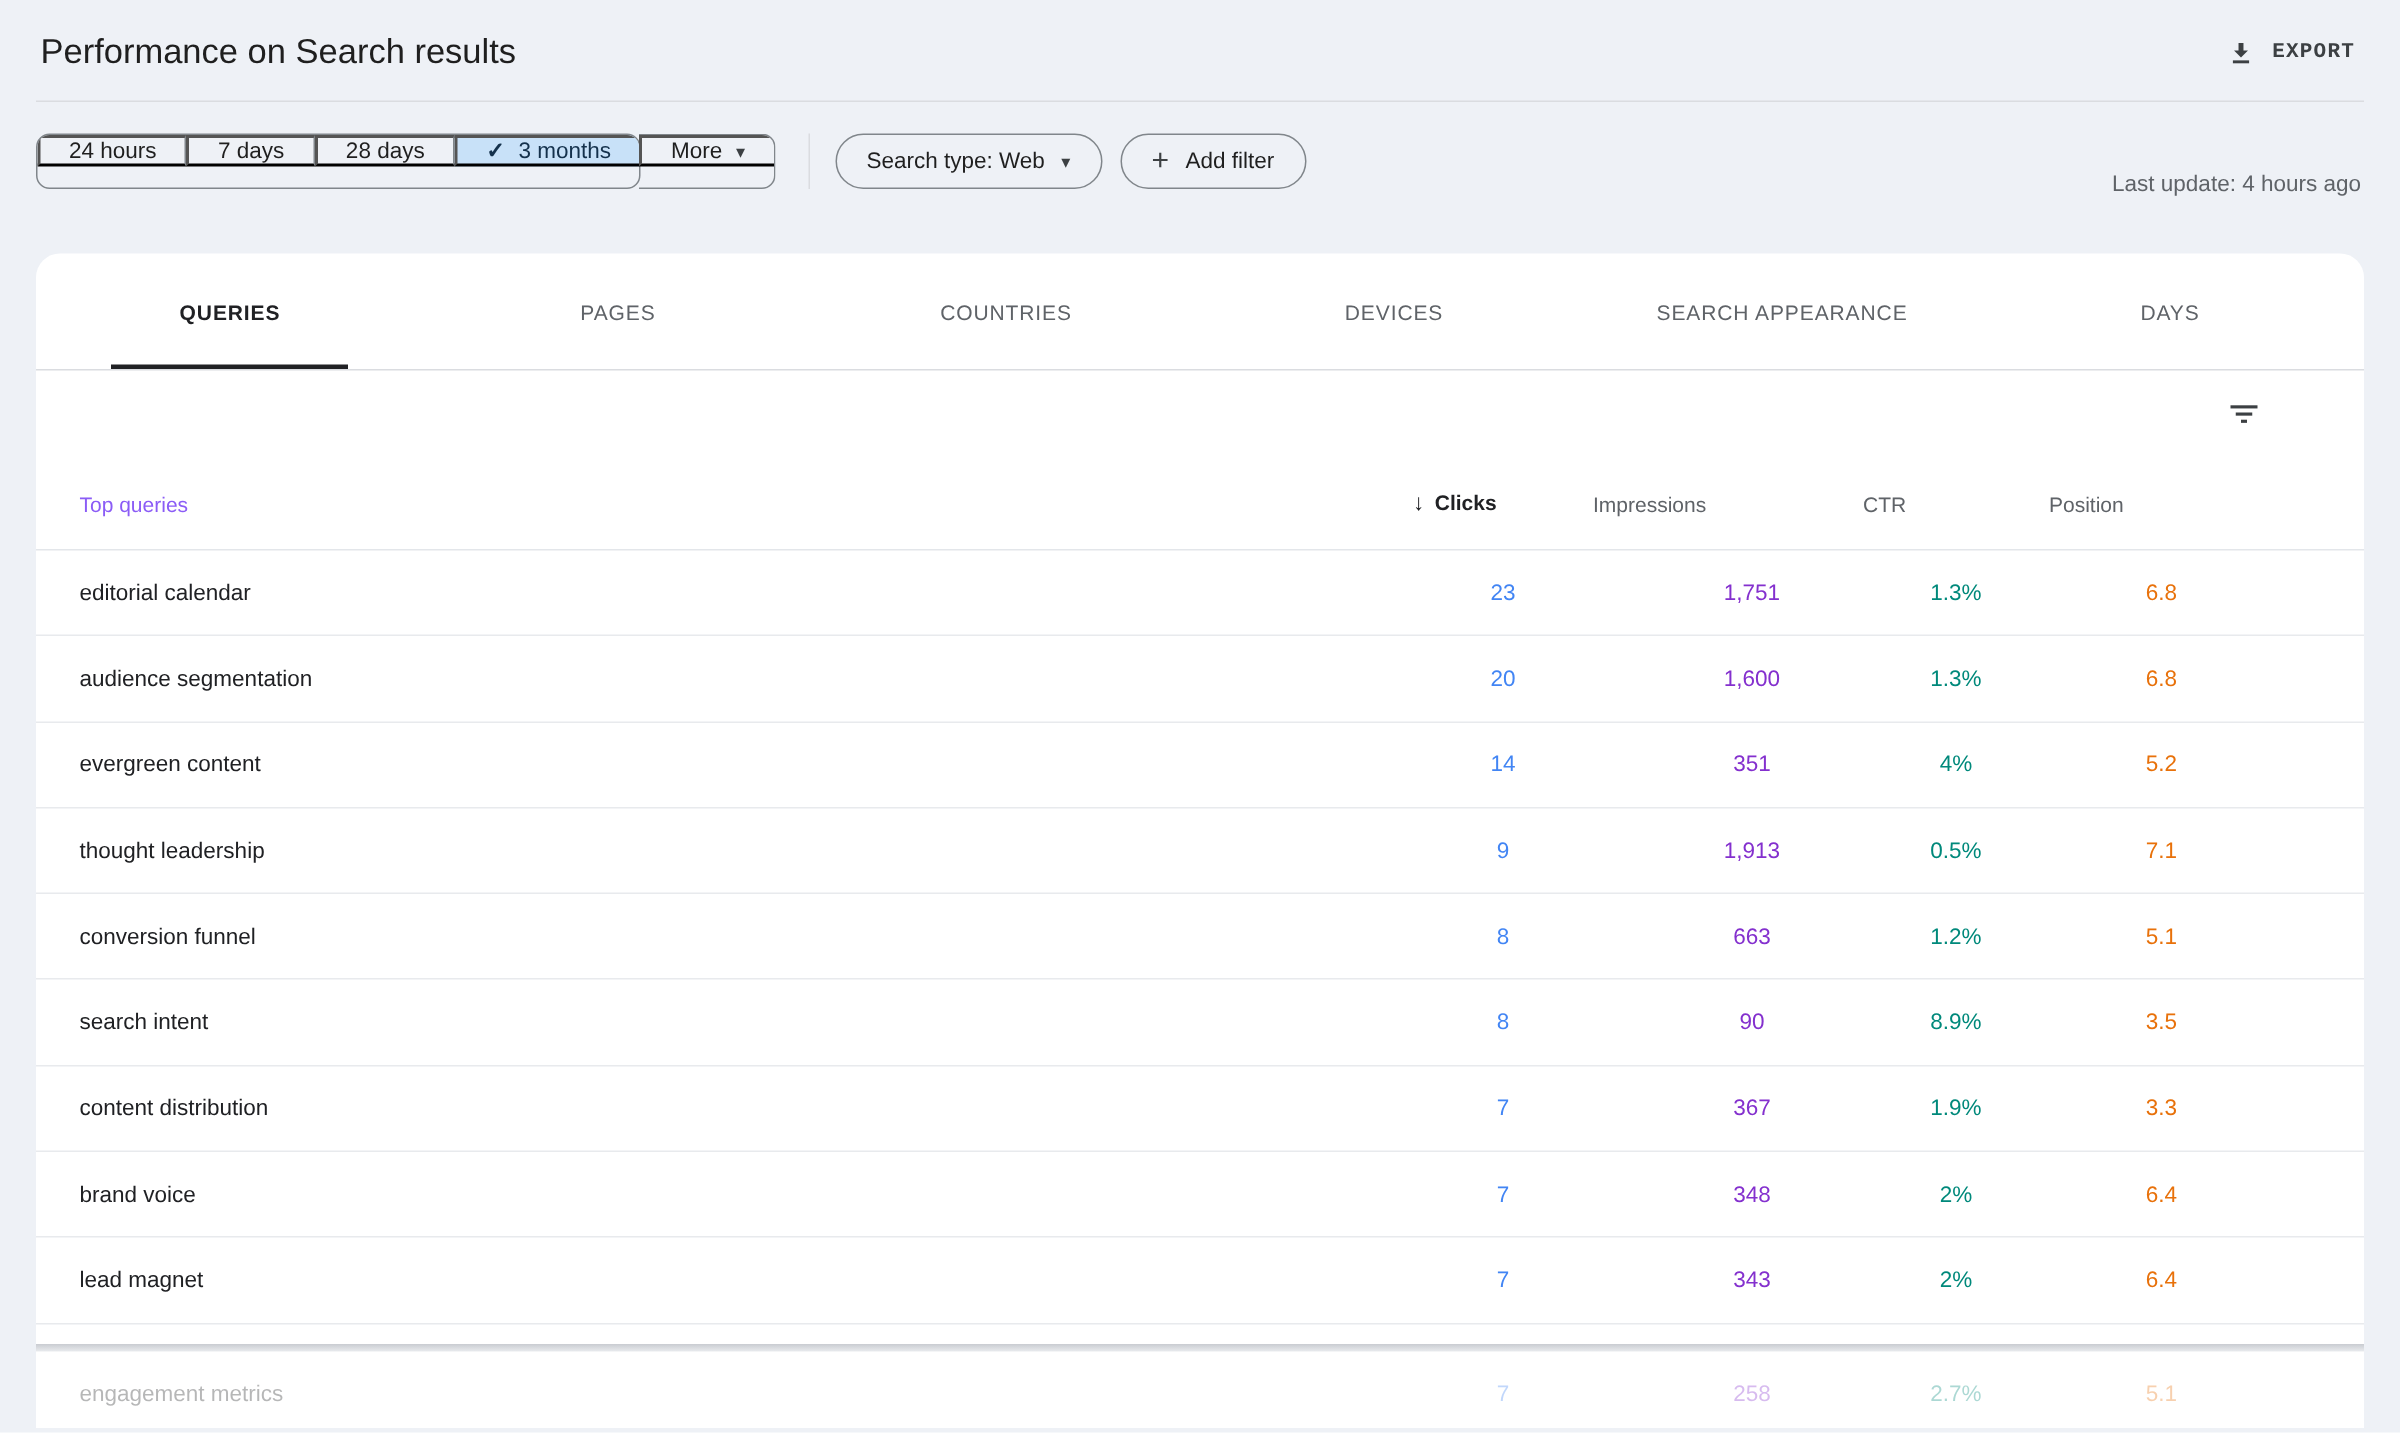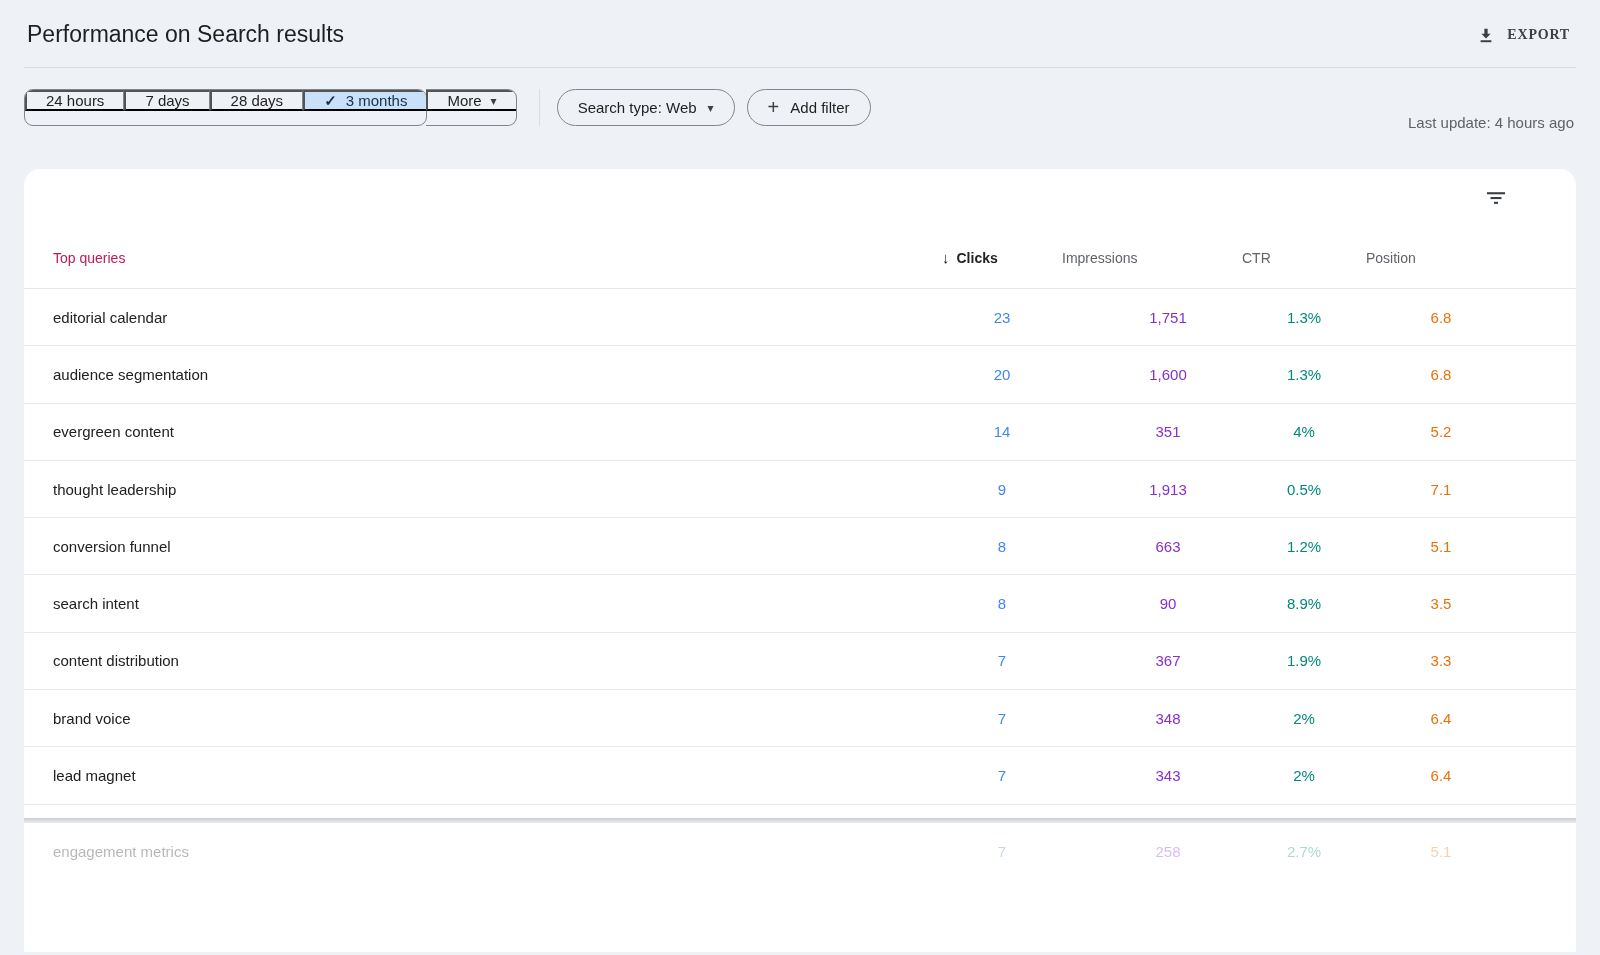--- a/index.html
+++ b/index.html
@@ -5,21 +5,21 @@
   * { margin:0; padding:0; box-sizing:border-box; }
   html,body { width:1600px; height:955px; overflow:hidden; }
   body {
     background:#eef1f6;
     font-family:"Liberation Sans", sans-serif;
     color:#202124;
   }
   
   .page-header { display:flex; justify-content:space-between; align-items:center; padding:21px 30px 19px 27px; }
   .page-title { font-size:23px; font-weight:400; color:#1f1f1f; }
-  .export-btn { display:flex; align-items:center; gap:12px; color:#3c4043; font-size:14px; font-weight:700; letter-spacing:.8px; cursor:pointer; background:none; border:none; font-family:Liberation Serif, serif; }
+  .export-btn { display:flex; align-items:center; gap:12px; color:#3c4043; font-size:14px; font-weight:700; letter-spacing:.8px; cursor:pointer; background:none; border:none; font-family:Liberation Mono, monospace; }
   .header-divider { height:1px; background:#dadce0; margin:0 24px; }
 
   
   .toolbar { display:flex; align-items:center; margin:21px 24px 0 24px; height:37px; }
   .chip-group { display:flex; align-items:flex-start; height:37px; border:1px solid #80868b; border-radius:9px; overflow:hidden; }
   .chip-seg { display:flex; align-items:center; gap:9px; padding:0 19px; font-size:15px; color:#1f1f1f; border-right:1px solid #80868b; cursor:pointer; background:transparent; white-space:nowrap; }
   .chip-seg:last-child { border-right:none; }
   .chip-seg.selected { background:var(--accent_chip_bg,#c8e1f8); color:#14314c; font-weight:400; }
   .check { font-size:15px; font-weight:700; line-height:1; }
   .caret { font-size:12px; color:#3c4043; line-height:1; }
@@ -34,21 +34,21 @@
   .tabbar { display:flex; height:78px; border-bottom:1px solid #dadce0; }
   .tab { flex:1; position:relative; display:flex; align-items:center; justify-content:center; font-size:14px; letter-spacing:.6px; color:#5f6368; cursor:pointer; }
   .tab.active { color:#202124; font-weight:700; }
   .tab.active::after { content:""; position:absolute; left:50%; transform:translateX(-50%); bottom:0; width:158px; height:3px; background:#202124; }
 
   .table-toolbar { height:58px; display:flex; align-items:center; justify-content:flex-end; padding-right:64px; }
   .filter-icon-btn { background:none; border:none; cursor:pointer; padding:6px; display:flex; }
 
   .grid-cols { display:grid; grid-template-columns:1fr 120px 180px 124px 150px; padding:0 60px 0 29px; align-items:center; }
   .thead { height:62px; border-bottom:1px solid #e3e6ea; }
-  .thead .first-col { font-size:14px; color:#be185d; }
+  .thead .first-col { font-size:14px; color:#8b5cf6; }
   .thead .metric { font-size:14px; color:#5f6368; text-align:left; }
   .thead .metric.sorted { color:#202124; font-weight:700; }
   .sort-arrow { font-weight:400; font-size:15px; margin-right:7px; color:#202124; }
 
   .row { height:57.3px; border-bottom:1px solid #e8eaed; cursor:pointer; }
   .row .query { font-size:15px; color:#202124; }
   .row .metric { font-size:15px; text-align:center; }
   .row .m-clicks { color:var(--clicks,#4285f4); }
   .row .m-impressions { color:var(--impressions,#8430ce);margin-left:32px; }
   .row .m-ctr { color:var(--ctr,#00897b); }
@@ -110,20 +110,41 @@
   <button class="pill">
     <span class="plus">+</span>
     <span>Add filter</span>
   </button>
 
   <div class="last-update">Last update: 4 hours ago</div>
 </div>
 
 <div class="card">
 
+  <div class="tabbar">
+
+  <div class="tab active">
+        <span>QUERIES</span>
+      </div>
+      <div class="tab">
+        <span>PAGES</span>
+      </div>
+      <div class="tab">
+        <span>COUNTRIES</span>
+      </div>
+      <div class="tab">
+        <span>DEVICES</span>
+      </div>
+      <div class="tab">
+        <span>SEARCH APPEARANCE</span>
+      </div>
+      <div class="tab">
+        <span>DAYS</span>
+      </div>
+    </div>
 
   <div class="table-toolbar">
     <button class="filter-icon-btn">
       <span style="display:flex;">
         <svg width="20" height="20" viewBox="0 0 20 20" fill="#3c4043" aria-hidden="true">
           <rect x="1" y="4.2" width="18" height="2.1"></rect>
           <rect x="4.5" y="9" width="11" height="2.1"></rect>
           <rect x="8" y="13.8" width="4" height="2.1"></rect>
         </svg>
       </span>

